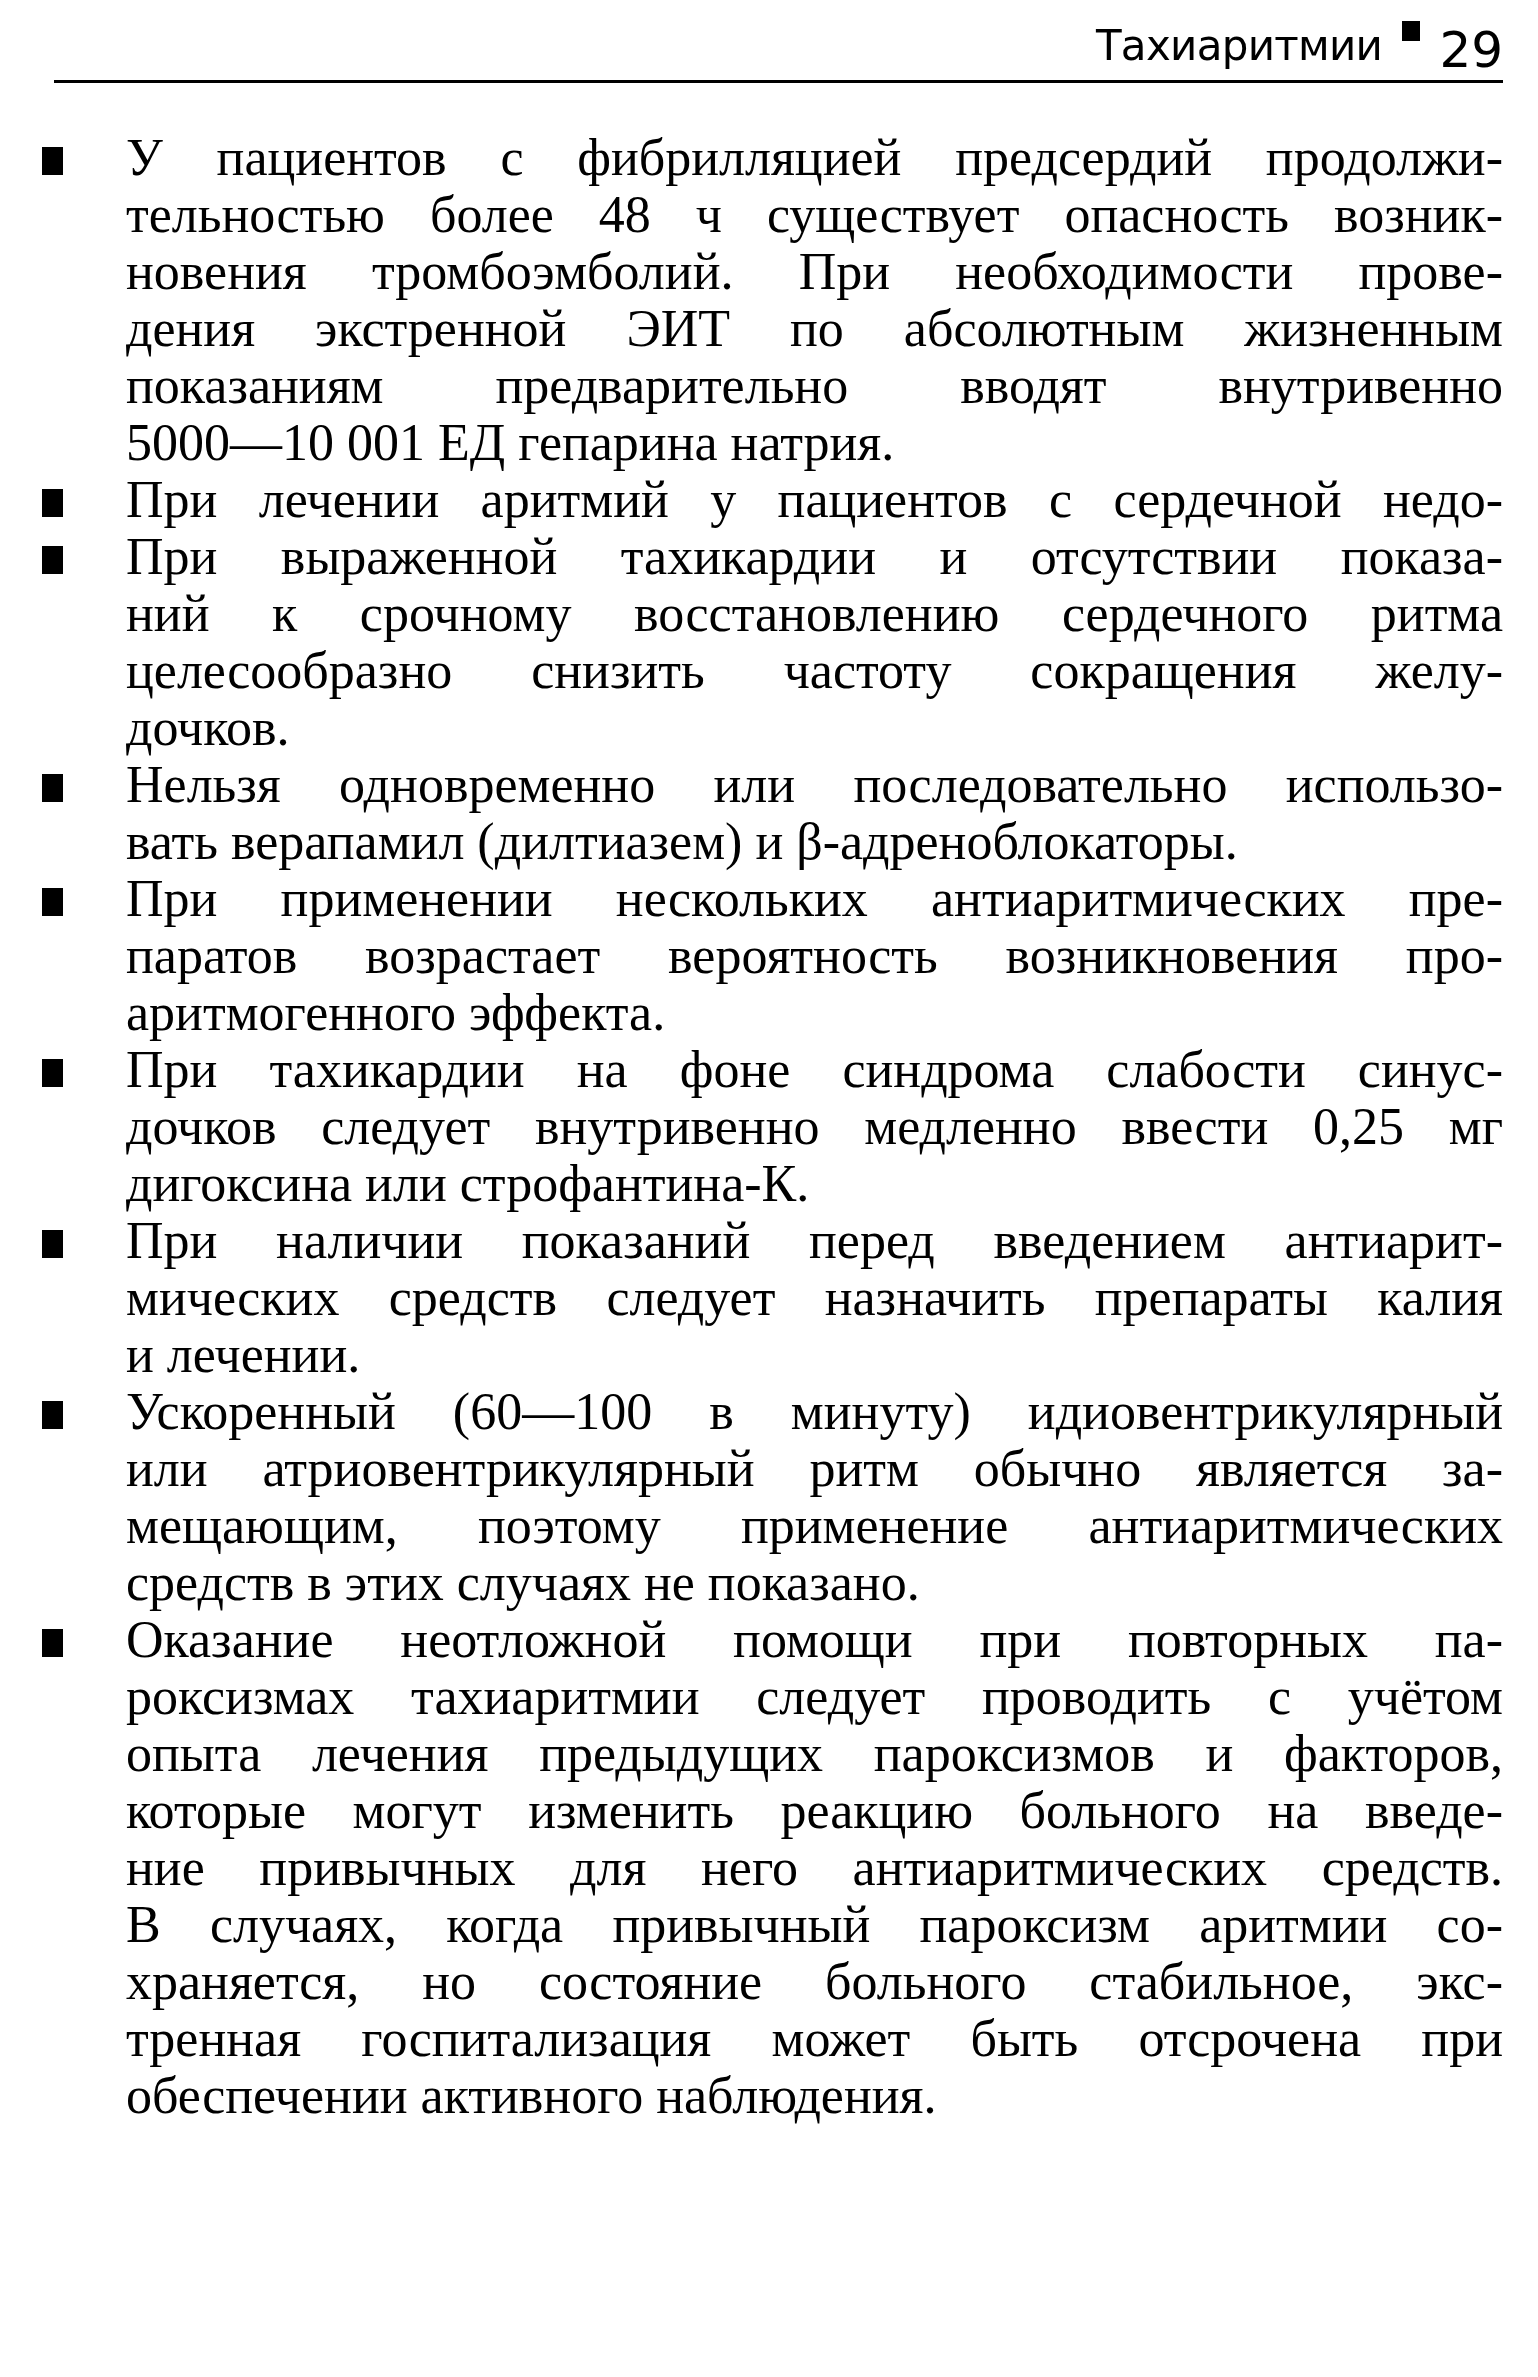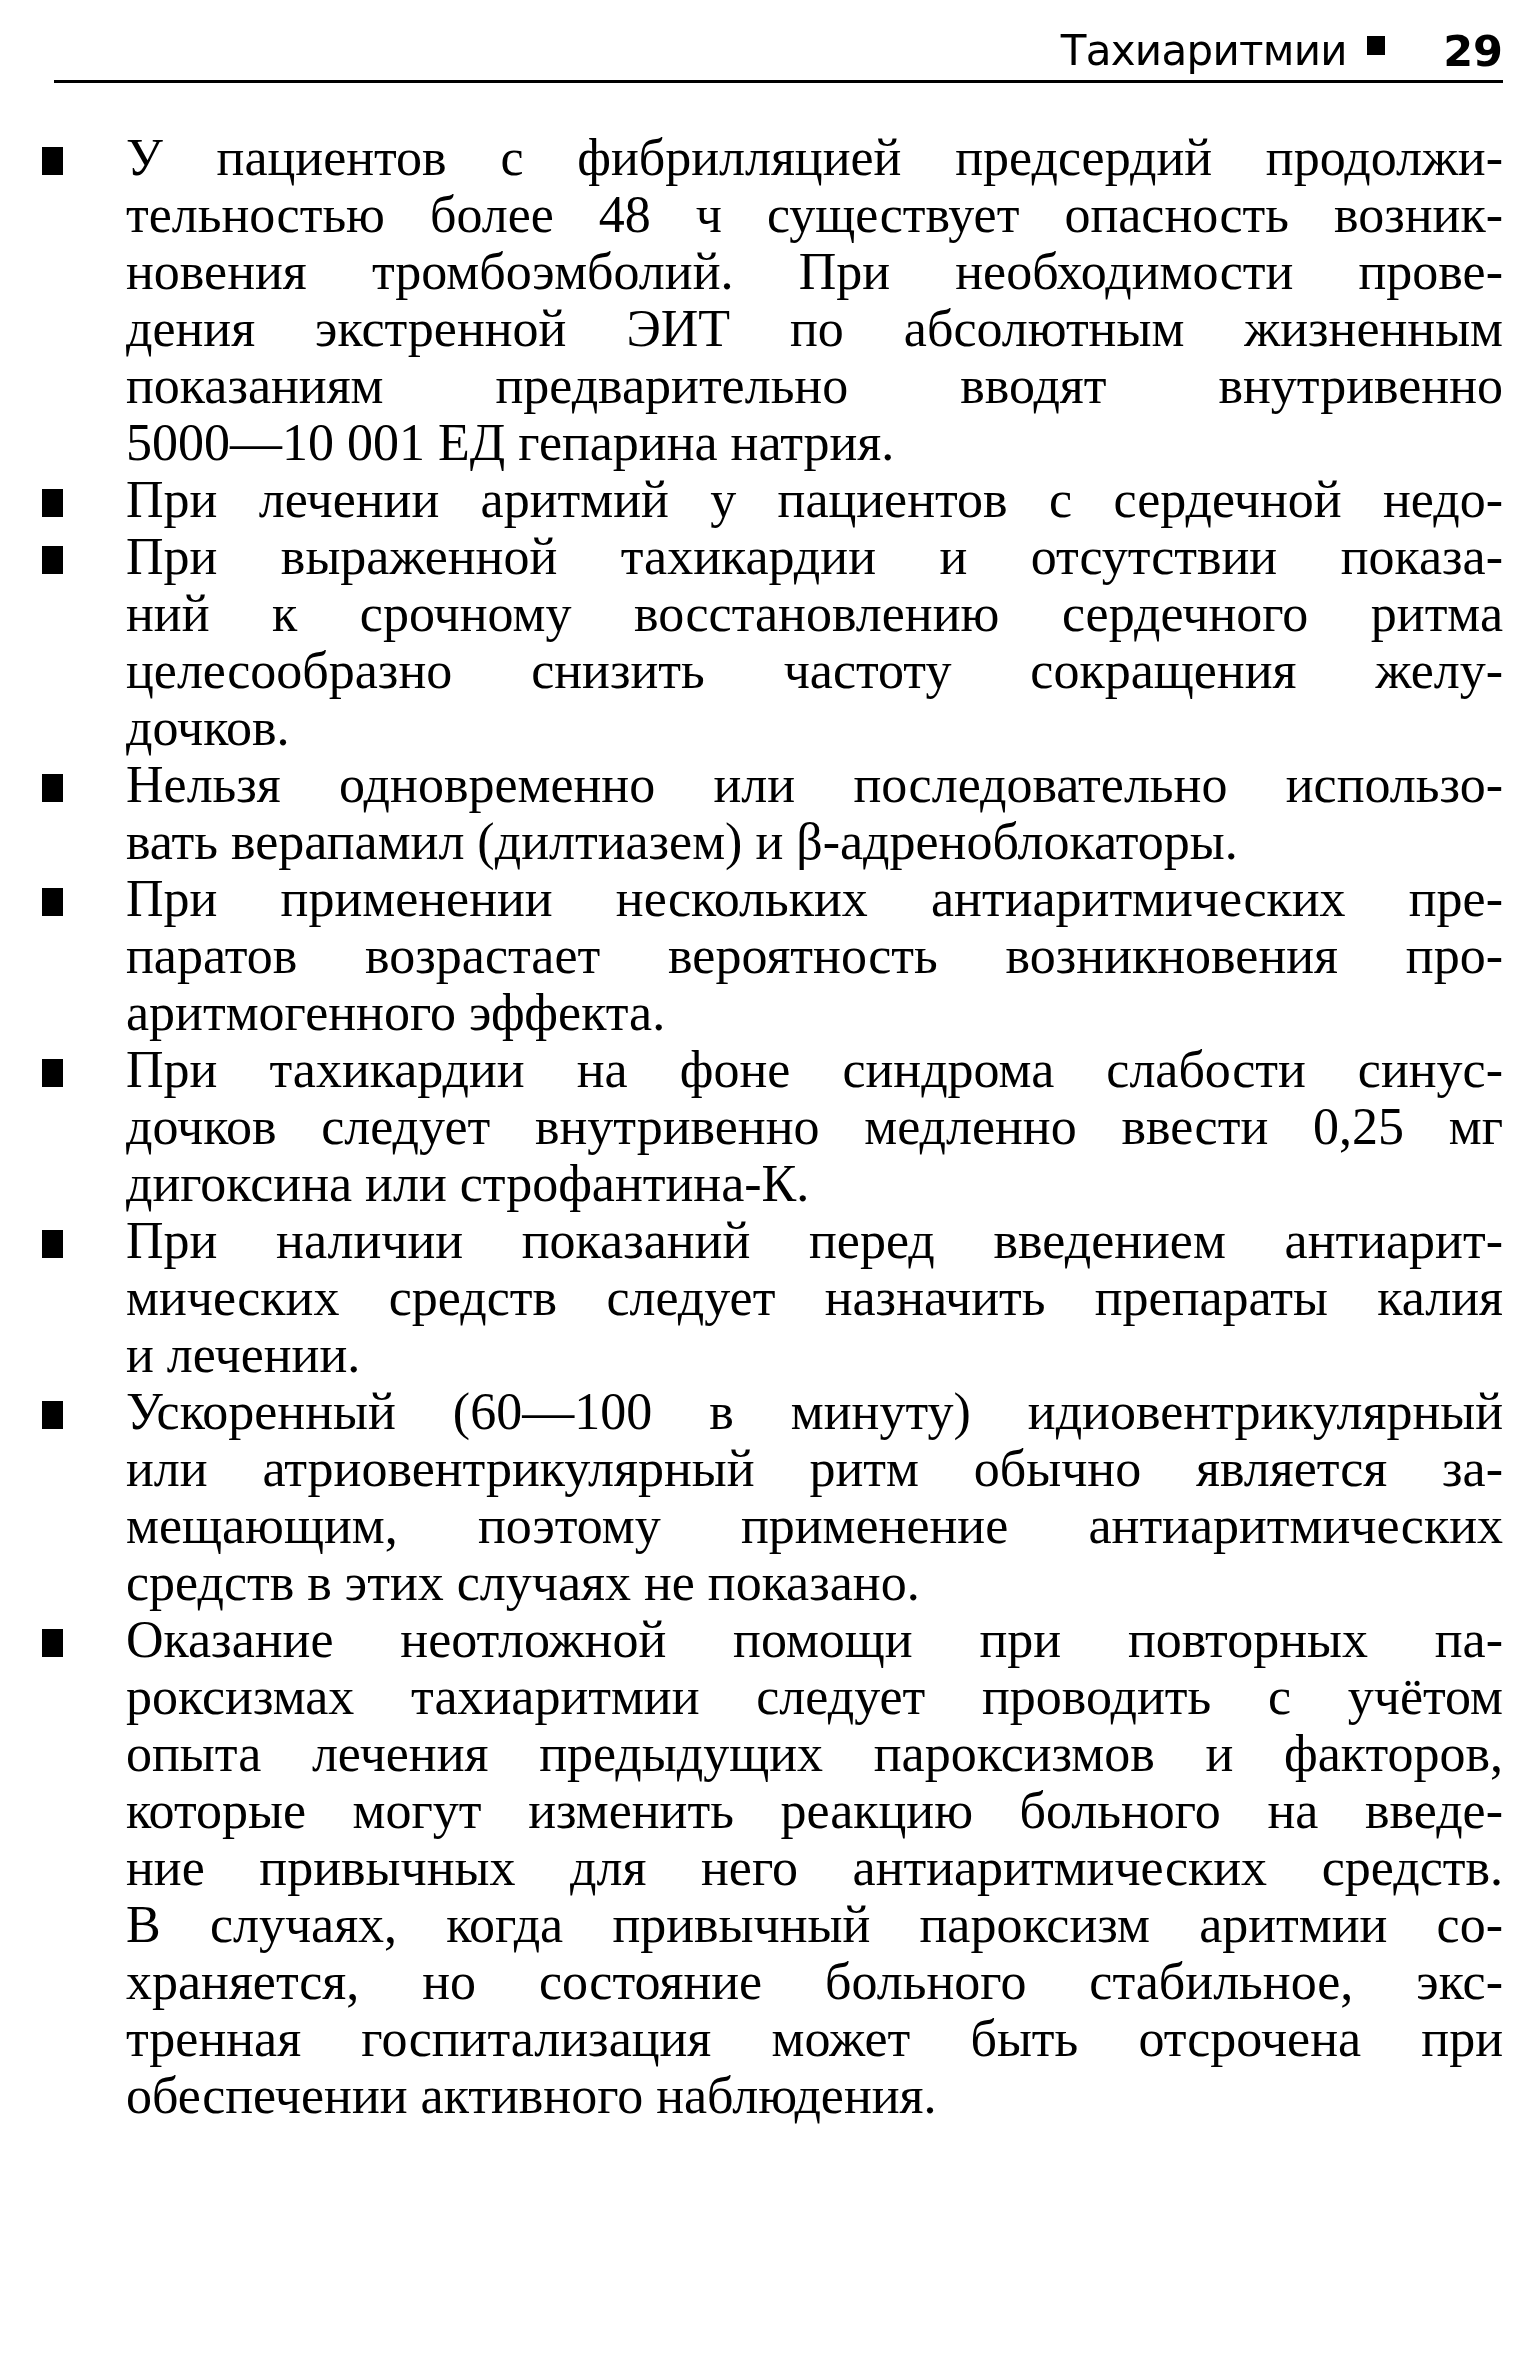--- a/index.html
+++ b/index.html
@@ -1,26 +1,26 @@
 <!DOCTYPE html>
 <html style="font-size:11.2px"><head>
 <meta charset="utf-8">
 <style>
   html, body { margin: 0; padding: 0; background: #ffffff; }
   body { width: 1538px; height: 2377px; position: relative; overflow: hidden; color: #000; }
   .header {
     position: absolute; left: 54px; right: 35px; top: 21px; height: 62px;
     border-bottom: 3.5px solid #000;
-    display: flex; justify-content: flex-end; align-items: center;
+    display: flex; justify-content: flex-end; align-items: flex-start;
     box-sizing: border-box;
     font-family: "DejaVu Sans", sans-serif;
   }
   .header .title { font-size: 42px; letter-spacing: -0.7px; }
   .header .sep { display: inline-block; width: 18px; height: 19.6px; background: #000; margin: 0 19.6px 9.8px 19.6px; }
-  .header .page { font-size: 43px; font-weight: bold; margin-left: 39px; }
+  .header .page { font-size: 50px; font-weight: normal; }
   .content {
     position: absolute; left: 42px; width: 1461px; top: 129px;
     font-family: "Liberation Serif", "DejaVu Serif", serif;
     font-size: 52px; line-height: 57px;
   }
   .item { position: relative; padding-left: 84px; text-align: justify; }
   .bullet { position: absolute; left: 0; top: 18px; width: 21px; height: 28px; background: #000; }
   .line { display: block; text-align: justify; text-align-last: justify; white-space: nowrap; }
   .line.last { text-align-last: left; }
 </style>

